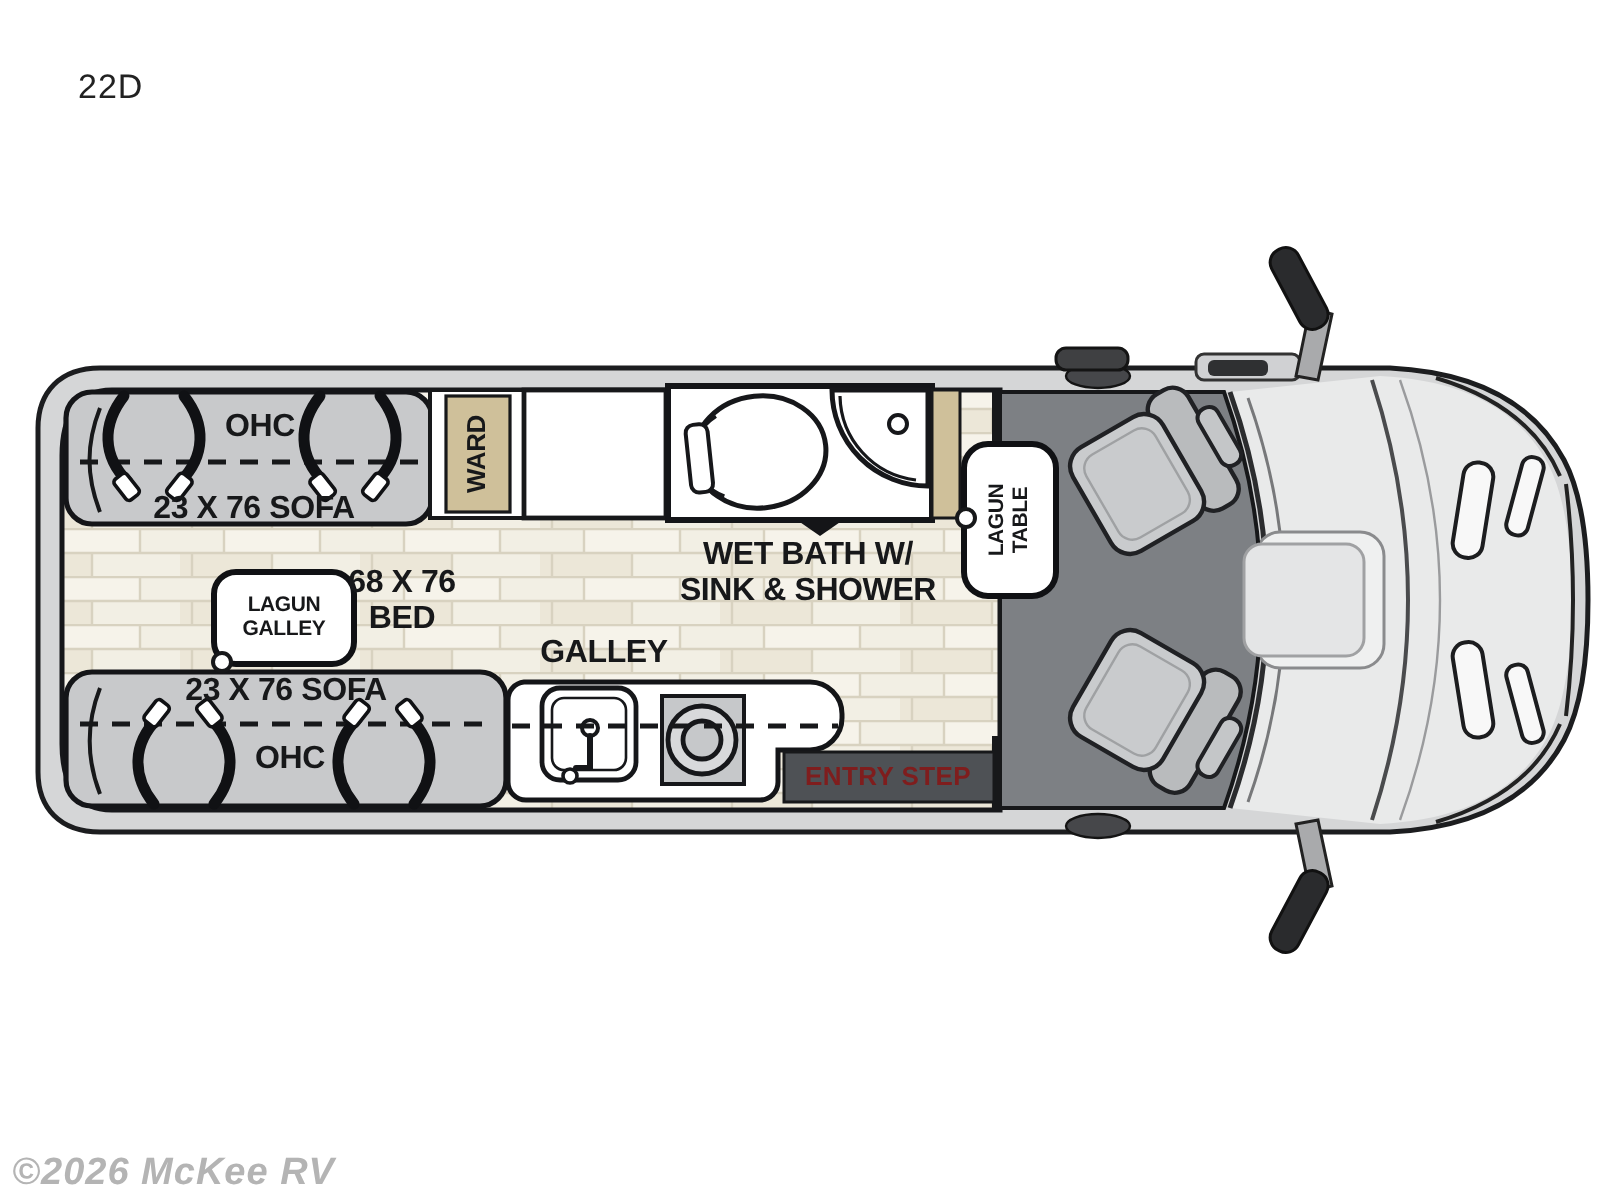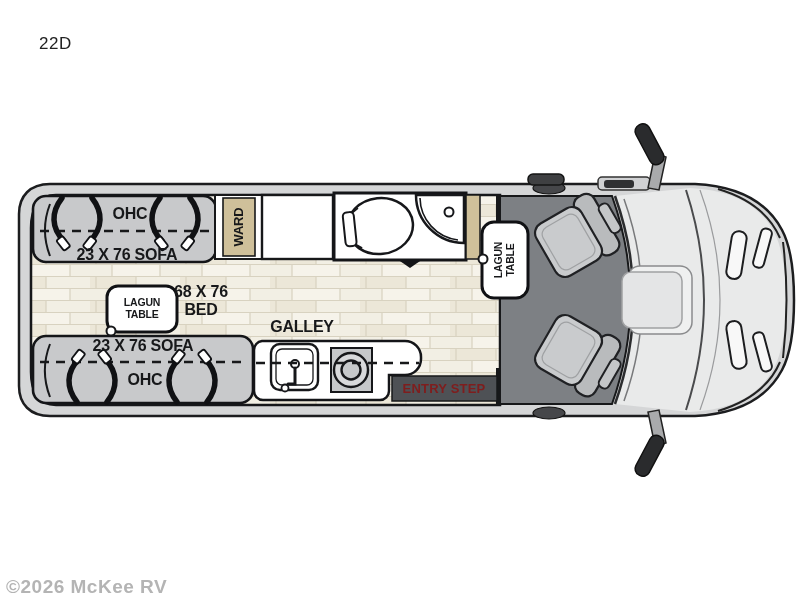--- a/index.html
+++ b/index.html
@@ -6,21 +6,21 @@
   #canvas{position:relative;width:800px;height:600px;background:#ffffff;overflow:hidden;
           font-family:"Liberation Sans",sans-serif;}
   #plan-svg{position:absolute;left:0;top:0;}
   .lbl{position:absolute;font-family:"Liberation Sans",sans-serif;font-weight:bold;
        color:#17181a;white-space:pre-line;text-align:center;line-height:1.12;
        transform:translate(-50%,-50%);letter-spacing:-0.2px;}
   .lbl.rot{transform:translate(-50%,-50%) rotate(-90deg);}
   #title{position:absolute;left:39px;top:34px;font-size:17px;font-weight:400;
          color:#222;letter-spacing:0.5px;}
   #watermark{position:absolute;left:6px;top:576px;font-size:19px;font-weight:bold;
-             color:#b4b4b4;letter-spacing:0.5px;}
+             font-style:italic;color:#b4b4b4;letter-spacing:0.5px;}
   .fs15{font-size:16px;} .fs13{font-size:13px;} .fs11{font-size:10.5px;}
   .white{color:#7f1d1d;letter-spacing:0.2px;}
 </style>
 </head>
 <body>
 
 <div id="canvas">
 
 <svg id="plan-svg" width="800" height="600" viewBox="0 0 800 600">
   <defs>
@@ -162,24 +162,26 @@
     <rect x="482" y="222" width="46" height="76" rx="12" fill="#fff" stroke="#101114" stroke-width="3"></rect>
     <circle cx="483" cy="259" r="4.5" fill="#fff" stroke="#17181a" stroke-width="2"></circle>
   </g>
 </svg>
 
 <div id="title">22D</div>
 
 <div class="lbl fs15" style="left:130px;top:214px;">OHC</div>
 <div class="lbl fs15" style="left:127px;top:255px;">23 X 76 SOFA</div>
 <div class="lbl rot fs13" style="left:239px;top:227px;">WARD</div>
+<div class="lbl fs15" style="left:404px;top:287px;">WET BATH W/
+SINK &amp; SHOWER</div>
 <div class="lbl fs15" style="left:201px;top:301px;">68 X 76
 BED</div>
 <div class="lbl fs11" style="left:142px;top:309px;">LAGUN
-TABLE</div>
+GALLEY</div>
 <div class="lbl rot fs11" style="left:505px;top:260px;">LAGUN
 TABLE</div>
 <div class="lbl fs15" style="left:302px;top:327px;">GALLEY</div>
 <div class="lbl fs15" style="left:143px;top:346px;">23 X 76 SOFA</div>
 <div class="lbl fs15" style="left:145px;top:380px;">OHC</div>
 <div class="lbl fs13 white" style="left:444px;top:389px;">ENTRY STEP</div>
 
 <div id="watermark">©2026 McKee RV</div>
 
 </div>

